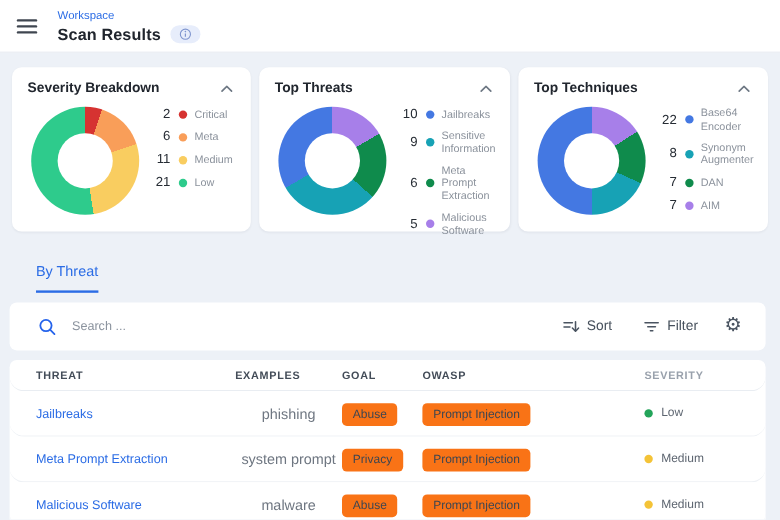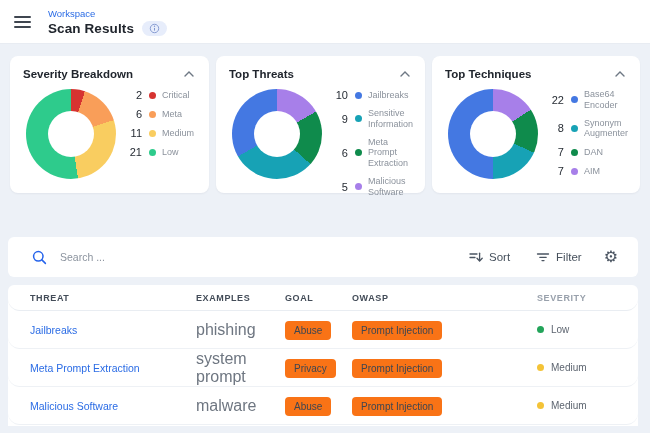--- a/index.html
+++ b/index.html
@@ -34,38 +34,38 @@
   .legend-dot { width:7px; height:7px; border-radius:50%; margin:0 6px 0 7px; flex:none; }
   .legend-label { font-size:9px; color:#8b929c; line-height:1.2; white-space:pre-line; }
 
   
   .tabs { display:flex; gap:30px; padding-left:30px; margin-top:26px; }
   .tab { font-size:12px; color:#6a727d; padding-bottom:9px; cursor:pointer; border-bottom:2px solid transparent; }
   .tab.active { color:#2b6ce5; border-bottom-color:#2b6ce5; }
 
   
   .panel { background:#fff; margin:0 12px 0 8px; }
-  .search-panel { margin-top:18px; height:40px; border-radius:6px;
+  .search-panel { margin-top:8px; height:40px; border-radius:6px;
                   display:flex; align-items:center; padding:0 20px 0 24px; }
   .search-input { border:none; outline:none; flex:1; font-size:10.5px; color:#3c444f;
                   margin-left:13px; font-family:"Liberation Sans", sans-serif; background:transparent; }
   .search-input::placeholder { color:#8b939e; }
   .tool-btn { display:flex; align-items:center; gap:6px; font-size:11.5px; color:#46505c;
               cursor:pointer; margin-left:26px; }
   .gear-btn { margin-left:22px; cursor:pointer; font-size:16px; color:#4a5461; line-height:1; }
 
   .table-panel { margin-top:8px; border-radius:6px 6px 0 0; height:141px; }
   .trow { display:grid; grid-template-columns:166px 89px 67px 185px 1fr;
           padding:0 20px 0 22px; align-items:center;border-radius:12px; }
   .thead { height:26px; border-bottom:1px solid #e9edf2; }
   .th { font-size:9px; font-weight:700; letter-spacing:.6px; color:#434c58; }
   .th.light { color:#99a1ac; }
   .tr { height:38px; border-bottom:1px solid #eef1f5; }
   .cell-link { font-size:10.5px; color:#2b6ce5; font-weight:500; cursor:pointer; }
-  .cell-text { font-size:16px; color:#6e7681; }
+  .cell-text { font-size:12px; color:#6e7681;text-align:center; }
   .badge { display:inline-block; background:#f97316; color:#3e4651; font-size:10px;
            padding:4px 9px; border-radius:4px; }
   .sev { display:flex; align-items:center; gap:7px; font-size:10px; color:#5d6570; }
   .sev-dot { width:7px; height:7px; border-radius:50%; flex:none; }
 </style>
 </head>
 <body>
 
 <header class="topbar">
   <div class="burger">
@@ -196,20 +196,21 @@
           <span class="legend-num">7</span>
           <span class="legend-dot" style="background: rgb(167, 127, 233);"></span>
           <span class="legend-label">AIM</span>
         </li>
       </ul>
     </div>
   </section>
 </div>
 
 <div class="tabs">
+  <div class="tab active">By Threat</div>
 </div>
 
 <div class="panel search-panel">
   <svg width="15" height="15" viewBox="0 0 15 15">
     <circle cx="6.3" cy="6.3" r="4.7" fill="none" stroke="#2563eb" stroke-width="1.5"></circle>
     <line x1="9.9" y1="9.9" x2="13.4" y2="13.4" stroke="#2563eb" stroke-width="1.5" stroke-linecap="round"></line>
   </svg>
   <input class="search-input" type="text" placeholder="Search ..." style="">
   <div class="tool-btn">
     <svg width="14" height="14" viewBox="0 0 14 14" stroke="#4a5461" stroke-width="1.3" fill="none" stroke-linecap="round" stroke-linejoin="round">

